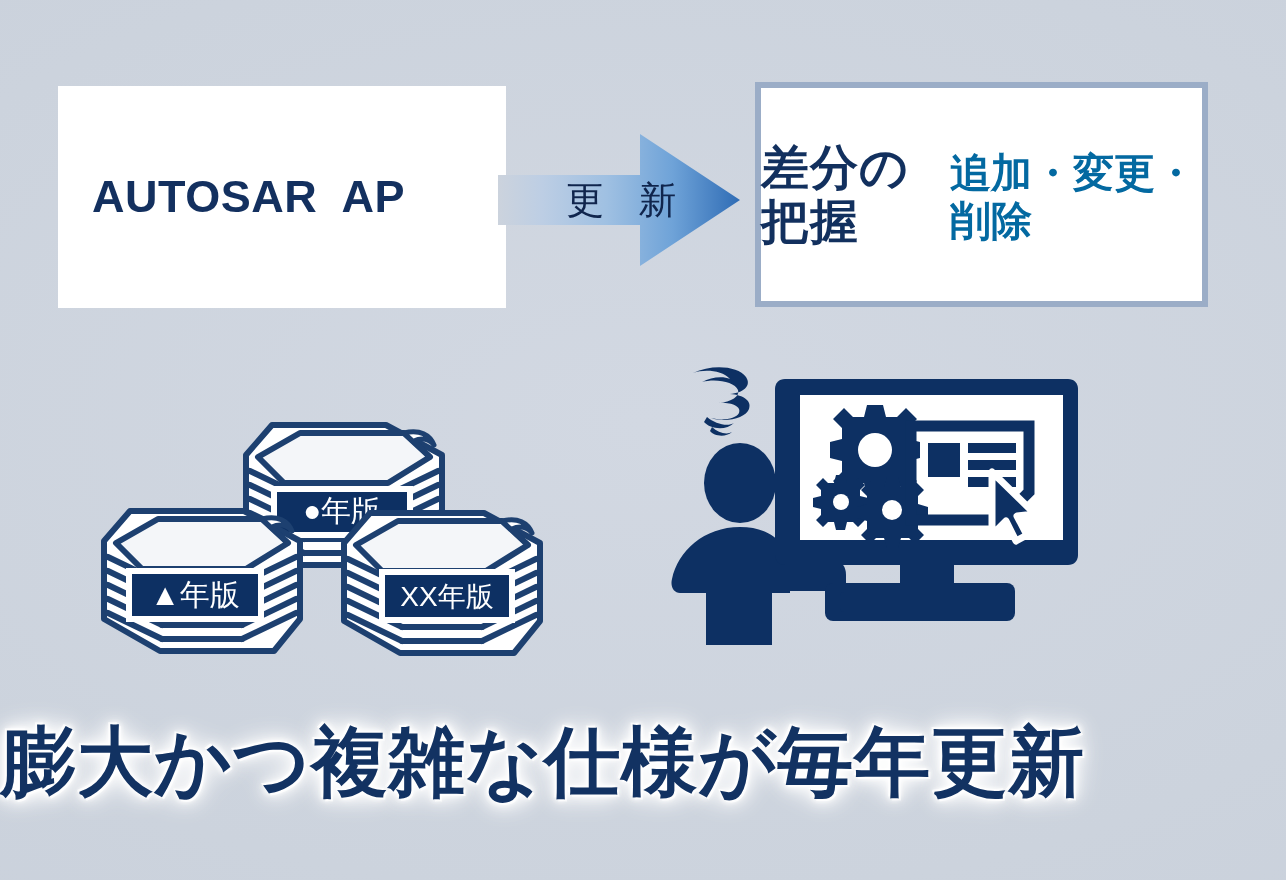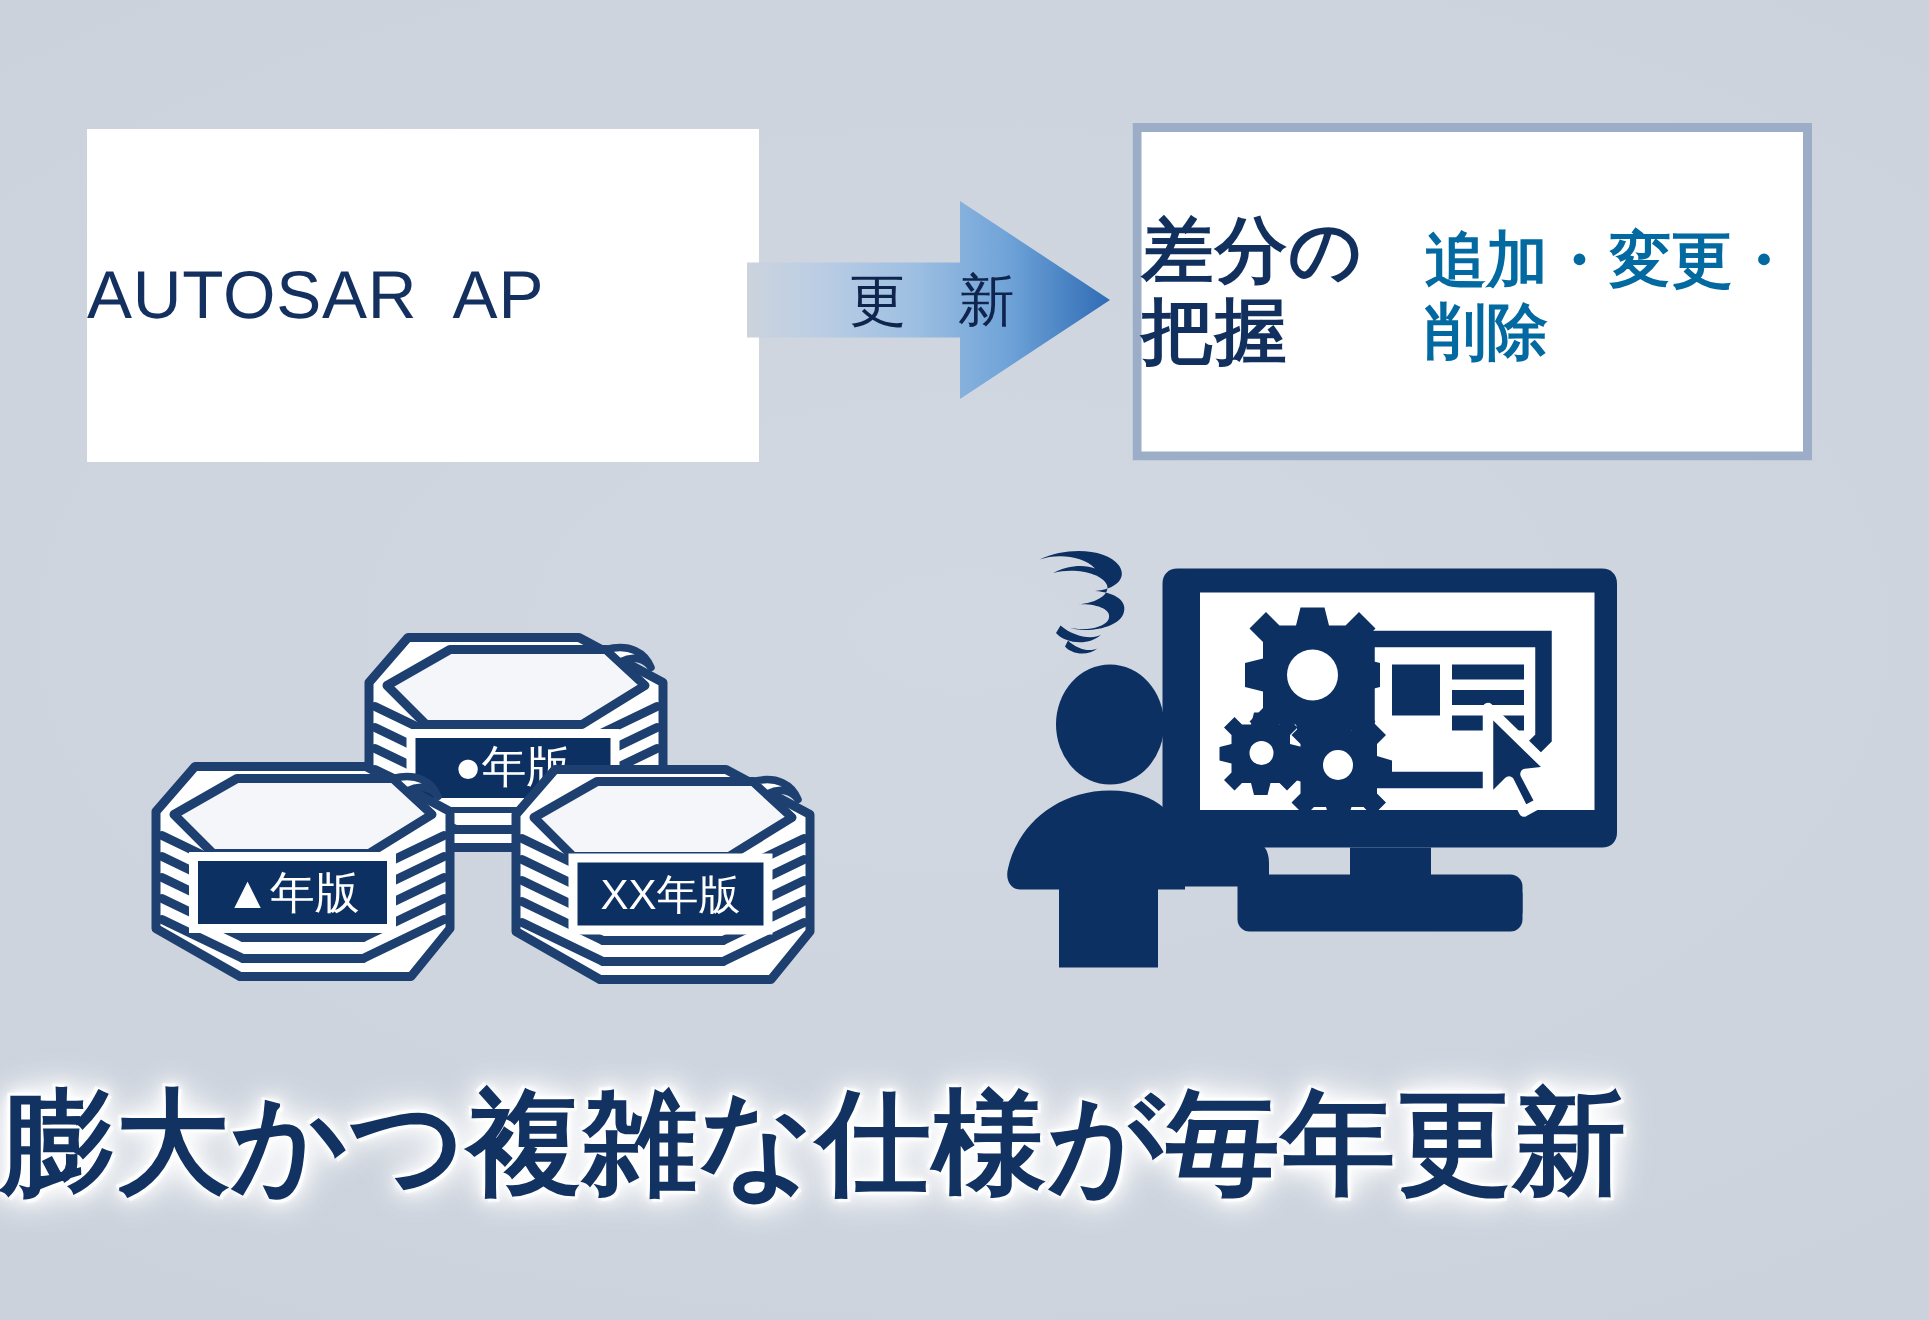--- a/index.html
+++ b/index.html
@@ -29,22 +29,23 @@
     height: 222px;
     background: #ffffff;
     display: flex;
     align-items: center;
     justify-content: flex-start;
   }
   .src-box-label {
     font-size: 45px;
     color: #13305f;
     letter-spacing: 0.5px;
+    padding-left: 34px;
     white-space: pre;
-    font-weight: 400;
+    font-weight: 700;
   }
 
   .arrow-wrap {
     position: absolute;
     left: 498px;
     top: 118px;
     width: 248px;
     height: 164px;
   }
   .arrow-label {

